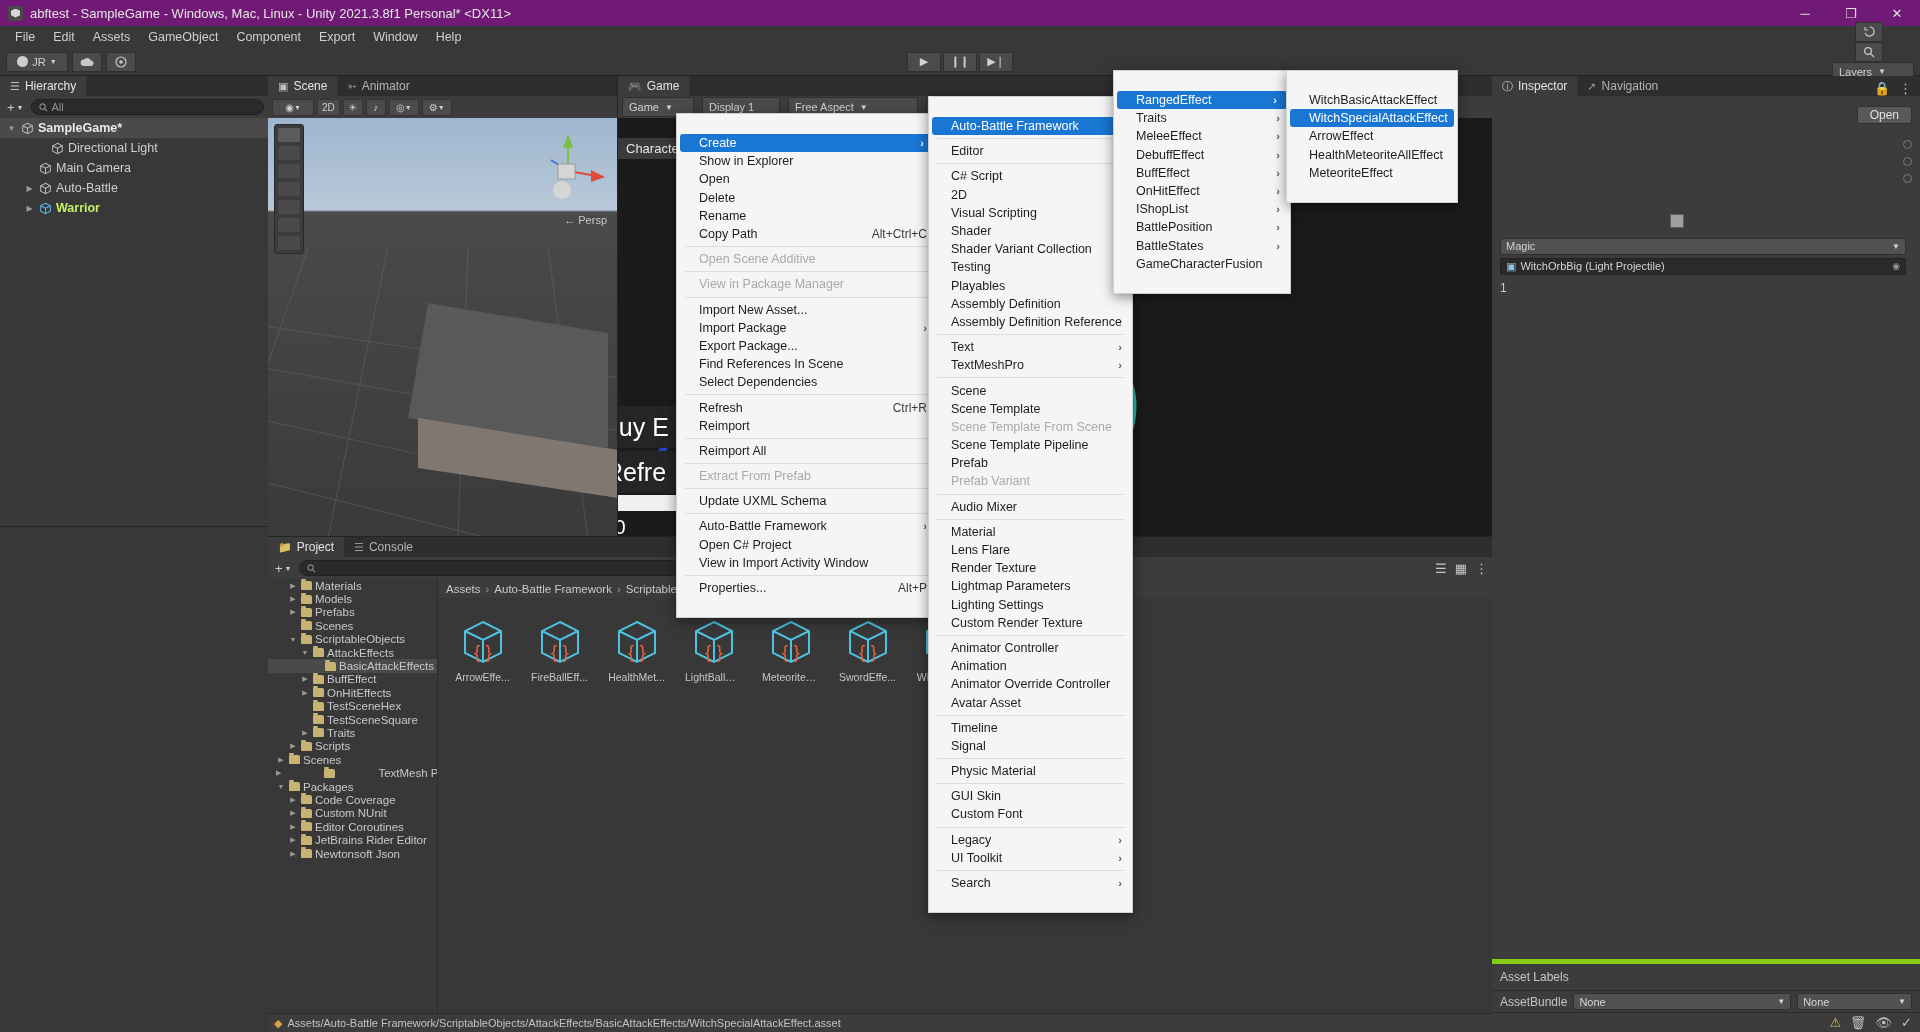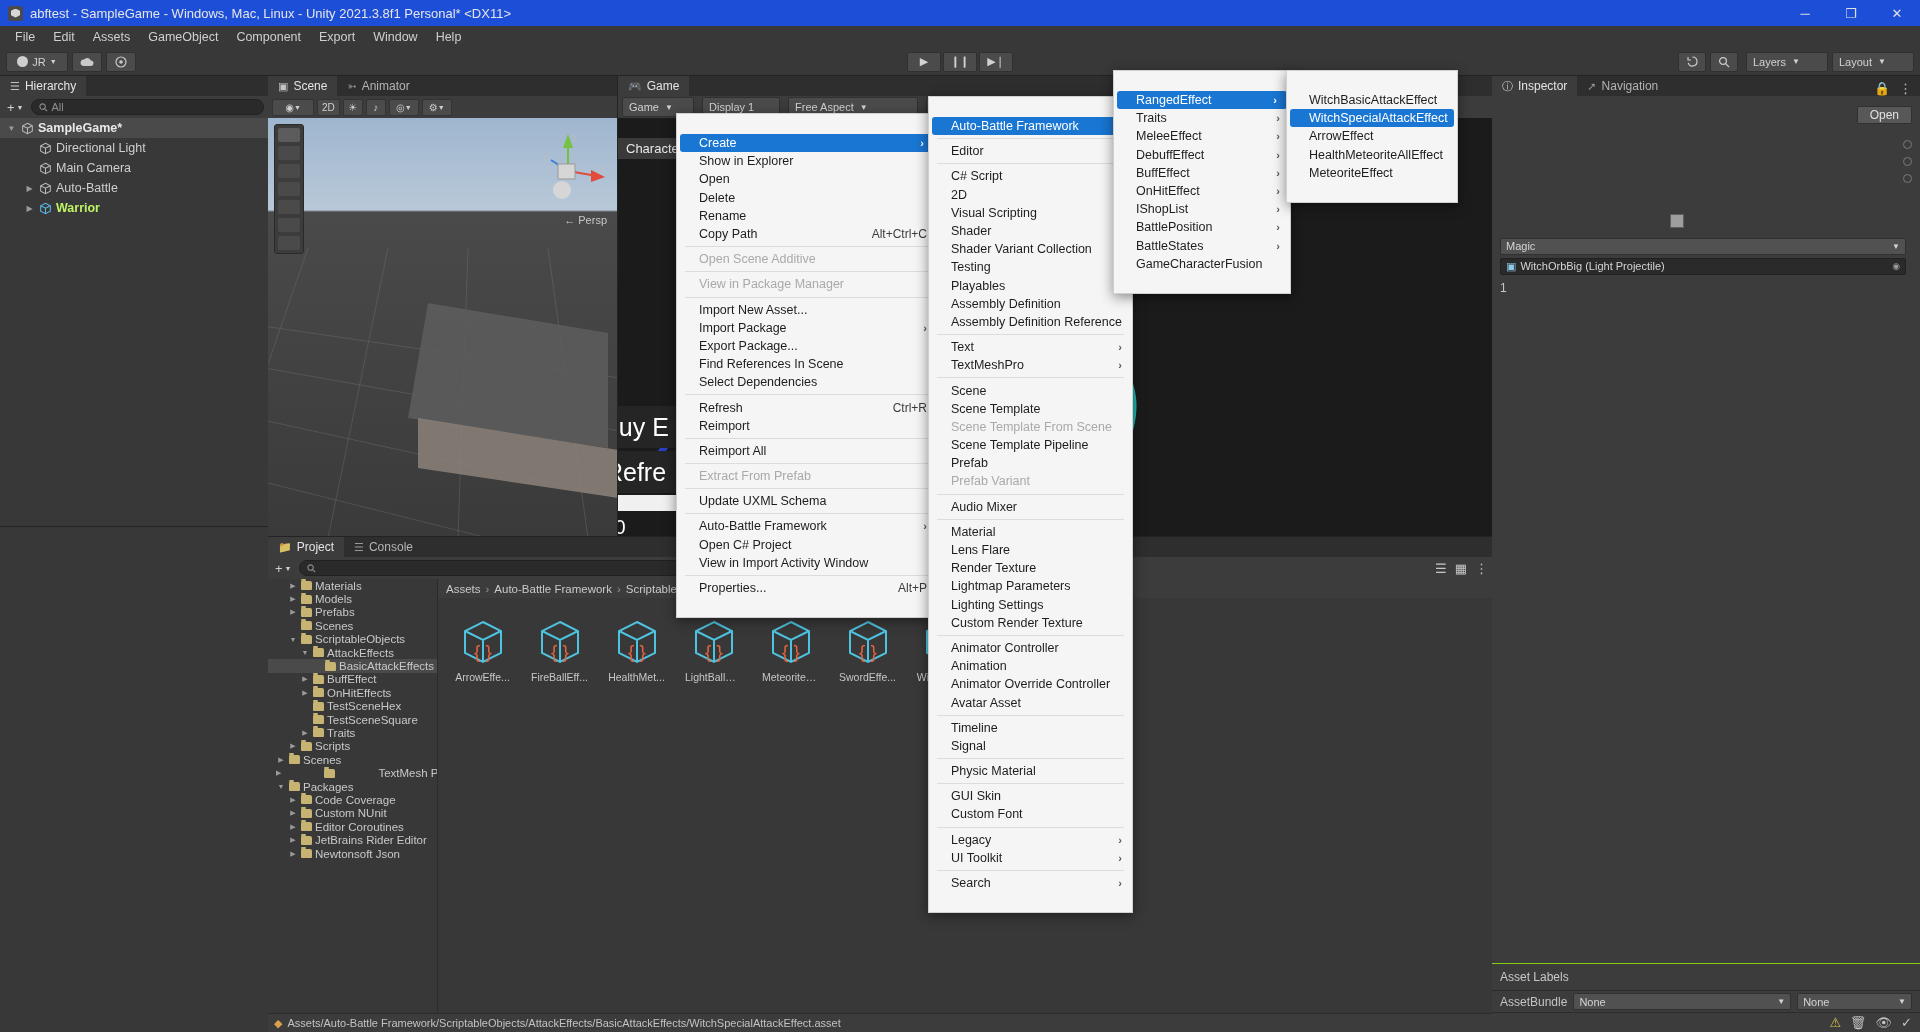--- a/index.html
+++ b/index.html
@@ -5,37 +5,37 @@
   * { box-sizing: border-box; margin:0; padding:0; }
   html,body { width:1920px; height:1032px; overflow:hidden; }
   body {
     font-family: "Liberation Sans", sans-serif;
     font-size: 13px;
     background:#383838;
     color:#c4c4c4;
     -webkit-font-smoothing: antialiased;
   }
   
-  #titlebar { height:26px; background:#1d4ed8; display:flex; align-items:center; padding-left:8px; }
+  #titlebar { height:26px; background:#701a75; display:flex; align-items:center; padding-left:8px; }
   #titlebar .app-icon { width:15px; height:15px; border-radius:3px; background:#4a4a4a; position:relative; margin-right:7px; }
   #titlebar .app-icon:after{content:"";position:absolute;left:3px;top:3px;width:9px;height:9px;background:#d7d7d7;
       clip-path:polygon(50% 0,100% 25%,100% 75%,50% 100%,0 75%,0 25%);}
   #titlebar .title { font-size:13px; color:#e6e6e6; }
   #titlebar .winbtns { margin-left:auto; display:flex; height:26px; }
   #titlebar .winbtns div { width:46px; display:flex; align-items:center; justify-content:center; font-size:13px; color:#e0e0e0; }
   
   #menubar { height:22px; background:#383838; display:flex; align-items:center; padding-left:6px; font-size:12.5px;}
   #menubar .mi { padding:3px 9px; color:#cfcfcf; }
   
   #toolbar { height:28px; background:#383838; display:flex; align-items:center; padding:0 6px; border-bottom:1px solid #232323;}
   .tb-btn { height:20px; background:#4b4b4b; border:1px solid #303030; border-radius:2px; display:flex; align-items:center; justify-content:center; padding:0 6px; margin-right:4px; font-size:11px; color:#d2d2d2;}
   .tb-group { display:flex; }
   #toolbar .center { position:absolute; left:50%; transform:translateX(-50%); display:flex; }
   #toolbar .center .tb-btn{ width:34px; margin:0 1px;}
-  #toolbar .right { margin-left:auto; display:flex; align-items:center; }
+  #toolbar .right { margin-left:auto; display:flex; align-items:center;flex-direction:column; }
   .combo { height:20px; background:#4b4b4b; border:1px solid #303030; border-radius:2px; display:flex; align-items:center; padding:0 6px; font-size:11px; color:#d2d2d2; margin-left:4px;}
   .combo .caret{ margin-left:6px; font-size:8px;}
   
   #workspace { position:relative; height:calc(1032px - 26px - 22px - 28px); display:flex; }
   .panel-tabs { height:20px; background:#2e2e2e; display:flex; align-items:flex-end; }
   .ptab { height:20px; padding:0 10px; display:flex; align-items:center; gap:5px; font-size:12px; color:#b4b4b4; background:#2e2e2e;}
   .ptab.active { background:#3c3c3c; color:#e4e4e4;}
   .ptab .tico{ font-size:11px; opacity:.8;}
   
   #hierarchy { width:268px; display:flex; flex-direction:column; background:#383838;}
@@ -76,21 +76,21 @@
   .asset .lbl{ font-size:10.5px; color:#c7c7c7; max-width:61px; overflow:hidden; text-overflow:ellipsis; white-space:nowrap; text-align:center; padding:0 2px;}
   .asset .lbl.sel{ background:#2c5d87; color:#fff; border-radius:1px;}
   #proj-status{ height:19px; background:#3c3c3c; border-top:1px solid #2b2b2b; display:flex; align-items:center; gap:5px; padding-left:6px; font-size:11px; color:#c2c2c2;}
   
   #inspector{ width:428px; display:flex; flex-direction:column; background:#383838;}
   #insp-body{ flex:1; background:#3c3c3c; position:relative; overflow:hidden;}
   .insp-row{ display:flex; align-items:center; height:20px; padding:0 8px; gap:6px; font-size:12px; color:#c8c8c8;}
   .objfield{ flex:1; height:17px; background:#2a2a2a; border:1px solid #212121; border-radius:2px; display:flex; align-items:center; padding:0 5px; gap:4px; font-size:11px; color:#d4d4d4;}
   .dropfield{ flex:1; height:17px; background:#515151; border:1px solid #303030; border-radius:2px; display:flex; align-items:center; padding:0 5px; font-size:11px; color:#d4d4d4;}
   .dropfield .caret{ margin-left:auto; font-size:8px;}
-  #asset-labels{ border-top:1px solid #84cc16; background:#3c3c3c; padding:6px 8px; font-size:12px; color:#c8c8c8;}
+  #asset-labels{ border-top:5px solid #84cc16; background:#3c3c3c; padding:6px 8px; font-size:12px; color:#c8c8c8;}
   #assetbundle-bar{ height:22px; background:#3c3c3c; border-top:1px solid #2b2b2b; display:flex;align-items:center; gap:6px; padding:0 8px; font-size:12px;}
   
   .ctxmenu{ position:absolute; background:#f5f5f5; color:#1d1d1d; border:1px solid #d0d0d0;
             box-shadow:0 3px 12px rgba(0,0,0,.45); font-size:12.5px; padding:20px 0; z-index:50;}
   .ctxitem{ height:18.2px; display:flex; align-items:center; padding:0 10px 0 22px; white-space:nowrap; color:#1d1d1d;}
   .ctxitem.hl{ background:#1976d2; color:#fff; margin:0 3px; border-radius:3px; padding-left:19px;}
   .ctxitem.disabled{ color:#a9a9a9;}
   .ctxitem .sc{ margin-left:auto; padding-left:28px; font-size:12px; color:#3b3b3b;}
   .ctxitem .arrow{ margin-left:auto; padding-left:20px; font-size:11px; color:#5a5a5a; font-weight:bold;}
   .ctxitem.hl .arrow{color:#fff;}
@@ -195,21 +195,21 @@
           <div class="hrow sel" style="padding-left: 6px;">
             <span class="arrow">▼</span>
     <span class="cube">
               <svg width="13" height="13" viewBox="0 0 14 14">
                 <path d="M7 1.3 12.2 4v6L7 12.7 1.8 10V4z" fill="none" stroke="#b8b8b8" stroke-width="1.1"></path>
                 <path d="M1.8 4 7 6.7 12.2 4M7 6.7v6" fill="none" stroke="#b8b8b8" stroke-width="1.1"></path>
               </svg>
             </span>
     <span style="color:#e8e8e8;font-weight:bold">SampleGame*</span>
           </div>
-          <div class="hrow" style="padding-left: 24px;">
+          <div class="hrow" style="padding-left: 36px;">
             <span class="arrow"></span>
     <span class="cube">
               <svg width="13" height="13" viewBox="0 0 14 14">
                 <path d="M7 1.3 12.2 4v6L7 12.7 1.8 10V4z" fill="none" stroke="#b8b8b8" stroke-width="1.1"></path>
                 <path d="M1.8 4 7 6.7 12.2 4M7 6.7v6" fill="none" stroke="#b8b8b8" stroke-width="1.1"></path>
               </svg>
             </span>
     <span style="color:#cfcfcf;font-weight:normal">Directional Light</span>
           </div>
           <div class="hrow" style="padding-left: 24px;">

